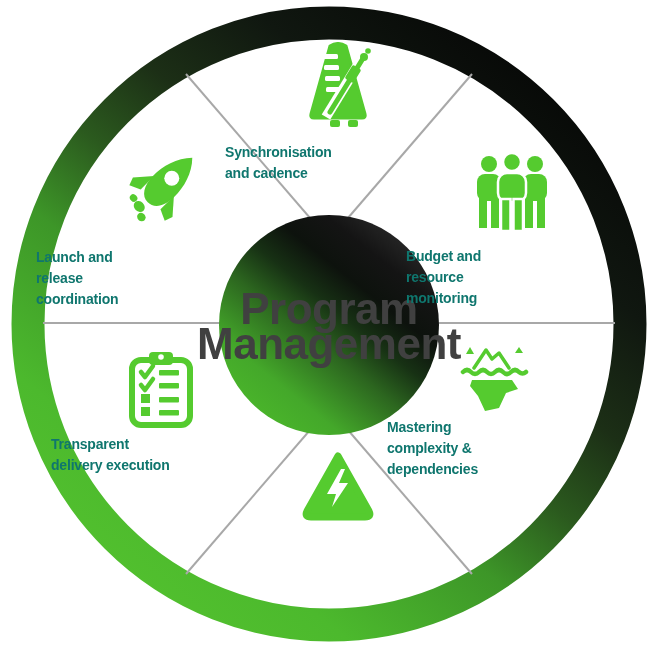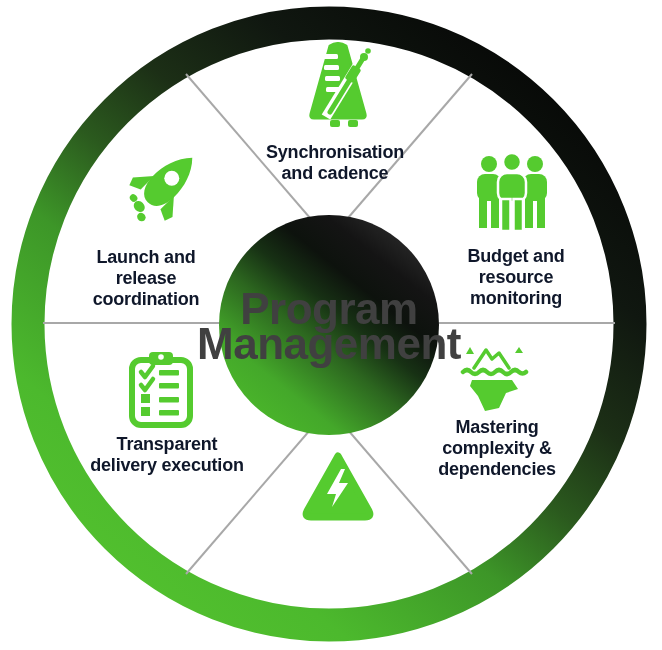--- a/index.html
+++ b/index.html
@@ -4,29 +4,29 @@
 <style>
   html,body{margin:0;padding:0;background:#fff;}
   .stage{
     position:relative;width:662px;height:650px;background:#fff;overflow:hidden;
     font-family:"Liberation Sans",sans-serif;
   }
   .stage svg{position:absolute;display:block;}
   .bg{left:0;top:0;}
   .icon{color:#55cb2f;}
   .seg-label{
-    position:absolute;width:220px;text-align:center;
-    font-size:18px;line-height:21px;font-weight:bold;color:#0f172a;
+    position:absolute;width:220px;
+    font-size:14px;line-height:21px;font-weight:bold;color:#0f766e;
     white-space:pre-line;letter-spacing:-0.2px;
   }
   .label-sync{left:225px;top:142px;}
   .label-budget{left:406px;top:246px;}
   .label-mastering{left:387px;top:417px;}
   .label-risk{left:228px;top:537px;}
-  .label-transparent{left:57px;top:434px;}
+  .label-transparent{left:51px;top:434px;}
   .label-launch{left:36px;top:247px;}
   .center-title{
     position:absolute;left:189px;top:291px;width:280px;text-align:center;
     font-size:44px;line-height:35px;font-weight:bold;color:#404040;
     white-space:pre-line;letter-spacing:-0.5px;
   }
   .ic-metronome{left:302px;top:42px;}
   .ic-team{left:470px;top:152px;}
   .ic-iceberg{left:458px;top:340px;}
   .ic-warning{left:299px;top:450px;}

